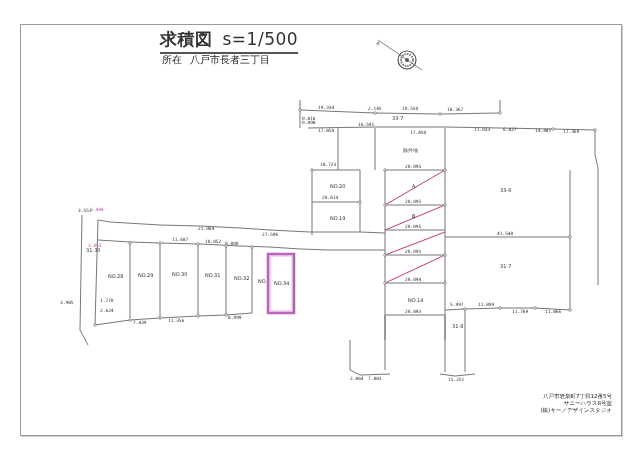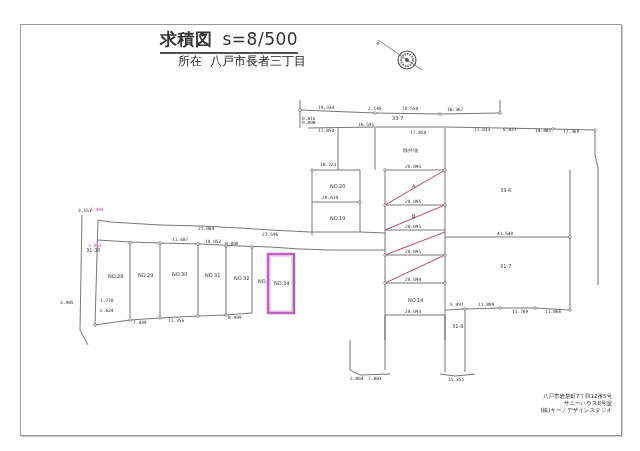--- a/index.html
+++ b/index.html
@@ -3,40 +3,40 @@
 <meta charset="utf-8">
 <style>
   html, body { margin: 0; padding: 0; background: #ffffff; }
   body { width: 640px; height: 451px; position: relative; overflow: hidden;
          font-family: "DejaVu Sans", sans-serif; }
   .sheet { position: absolute; left: 20px; top: 24px; width: 600px; height: 410px;
            border: 1px solid #9a9a9a; box-shadow: 1px 1px 0 #cfcfcf; background: #fff; }
   .title { position: absolute; left: 160px; top: 28px; font-size: 17px; font-weight: bold;
            color: #333; letter-spacing: 0.5px; border-bottom: 2px solid #555; padding-bottom: 1px; }
   .title .scale { font-weight: normal; margin-left: 10px; }
-  .location { position: absolute; left: 162px; top: 53px; font-size: 12px; color: #222; margin-left: 16px; }
+  .location { position: absolute; left: 162px; top: 53px; font-size: 10px; color: #222; }
   .location .lbl { margin-right: 8px; }
   .footer { position: absolute; right: 28px; top: 393px; text-align: right; font-size: 5.5px;
             line-height: 7px; color: #222; }
   svg { position: absolute; left: 0; top: 0; }
   .ln { stroke: #777; stroke-width: 1; fill: none; }
   .dim { font-family: "DejaVu Sans Mono", monospace; font-size: 4.5px; fill: #333; }
   .lot { font-family: "DejaVu Sans", sans-serif; font-size: 5px; fill: #333; }
   .node { fill: #fff; stroke: #555; stroke-width: 0.6; }
   .diag { stroke: #c0406a; stroke-width: 1; }
   .pink { font-family: "DejaVu Sans Mono", monospace; font-size: 4.5px; fill: #c050a0; }
   .hl { fill: #f3d6f3; stroke: #c060c0; stroke-width: 2.5; }
 </style>
 </head>
 <body>
 
 <div class="sheet"></div>
 
 <div class="title">
-  <span>求積図</span><span class="scale">s=8/500</span>
+  <span>求積図</span><span class="scale">s=1/500</span>
 </div>
 <div class="location">
   <span class="lbl">所在</span><span>八戸市長者三丁目</span>
 </div>
 
 <svg width="640" height="451" viewBox="0 0 640 451">
 
   <g>
     <line x1="378" y1="40" x2="422" y2="70" stroke="#666" stroke-width="0.8"></line>
     <text x="376" y="44" class="dim" transform="rotate(35 376 44)">N</text>

